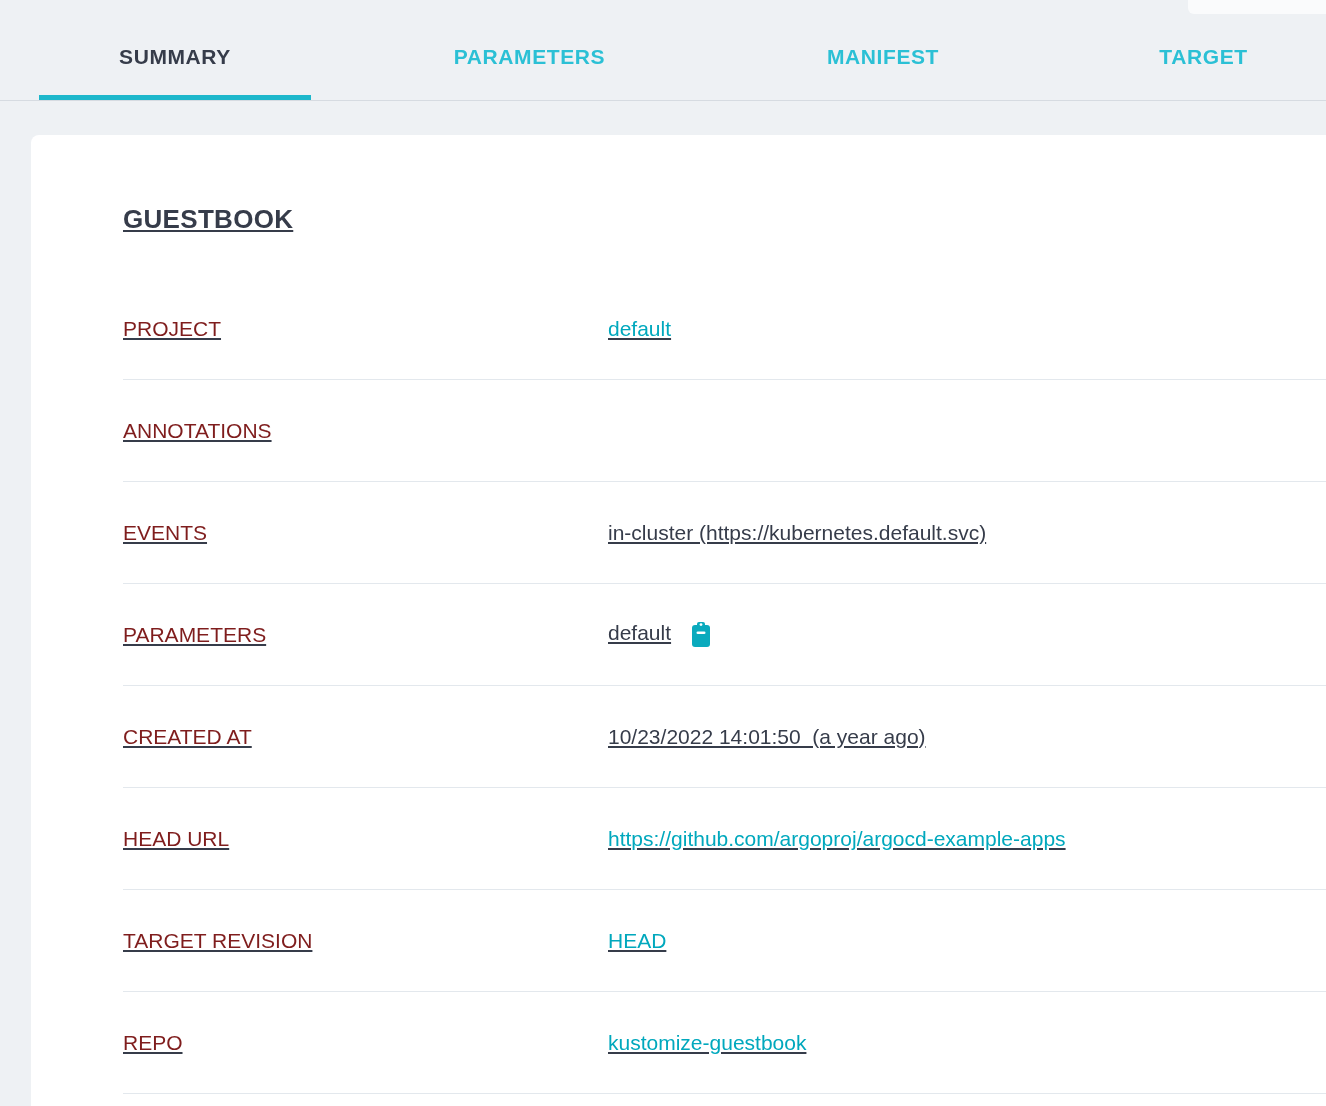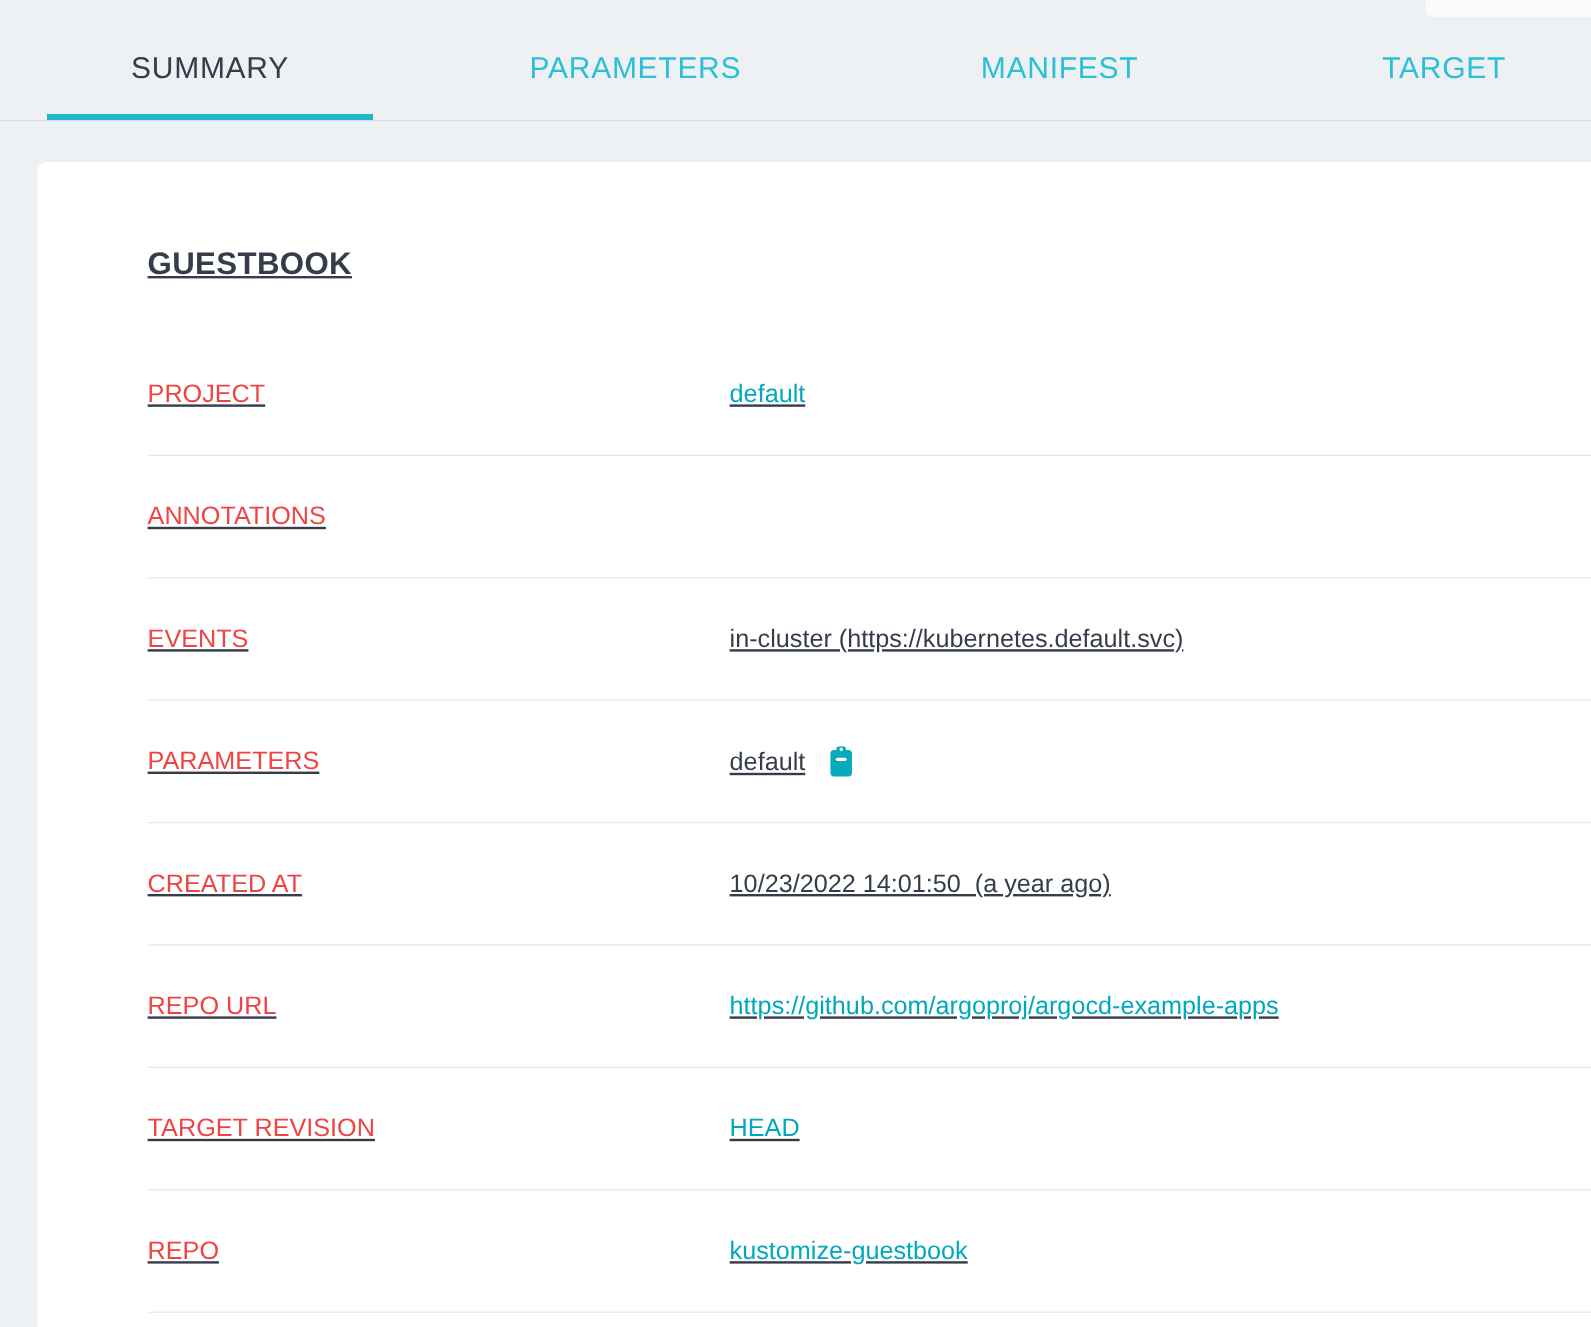--- a/index.html
+++ b/index.html
@@ -20,22 +20,22 @@
     border-bottom: 1px solid #d6dbe1;
     display: flex;
     align-items: center;
     padding: 14px 0 0 39px;
   }
   .tab {
     height: 100%;
     display: flex;
     align-items: center;
     justify-content: center;
-    font-size: 25px;
-    font-weight: 400;
+    font-size: 21px;
+    font-weight: 700;
     letter-spacing: 0.6px;
     color: #2bc0d5;
     cursor: pointer;
     flex: none;
   }
   .tab.t1 { width: 272px; margin-right: 64px; }
   .tab.t2 { width: 309px; margin-right: 62px; }
   .tab.t3 { width: 274px; margin-right: 62px; }
   .tab.t4 { width: 243px; }
   .tab.active {
@@ -72,28 +72,28 @@
     display: flex;
     align-items: center;
     height: 102px;
     border-bottom: 1px solid #e3e8ed;
     padding-right: 30px;
   }
   .row-label {
     flex: none;
     width: 485px;
     font-size: 21px;
-    color: #ef4444;
+    color: #7f1d1d;
   }
   .row-value {
     font-size: 21px;
     color: #363c4a;
     white-space: pre-wrap;
     display: flex;
-    align-items: flex-end;
+    align-items: flex-start;
   }
   .link { color: #00a8bd; cursor: pointer; }
   .copy-btn {
     margin-left: 19px;
     width: 22px; height: 27px;
     border: none; background: transparent;
     padding: 0; cursor: pointer;
     display: inline-flex; align-items: center;
   }
 </style>
@@ -145,21 +145,21 @@
       </button>
     </div>
   </div>
 
   <div class="row">
     <div class="row-label">CREATED AT</div>
     <div class="row-value">10/23/2022 14:01:50  (a year ago)</div>
   </div>
 
   <div class="row">
-    <div class="row-label">REPO URL</div>
+    <div class="row-label">HEAD URL</div>
     <div class="row-value">
       <span class="link">https://github.com/argoproj/argocd-example-apps</span>
     </div>
   </div>
 
   <div class="row">
     <div class="row-label">TARGET REVISION</div>
     <div class="row-value">
       <span class="link">HEAD</span>
     </div>

